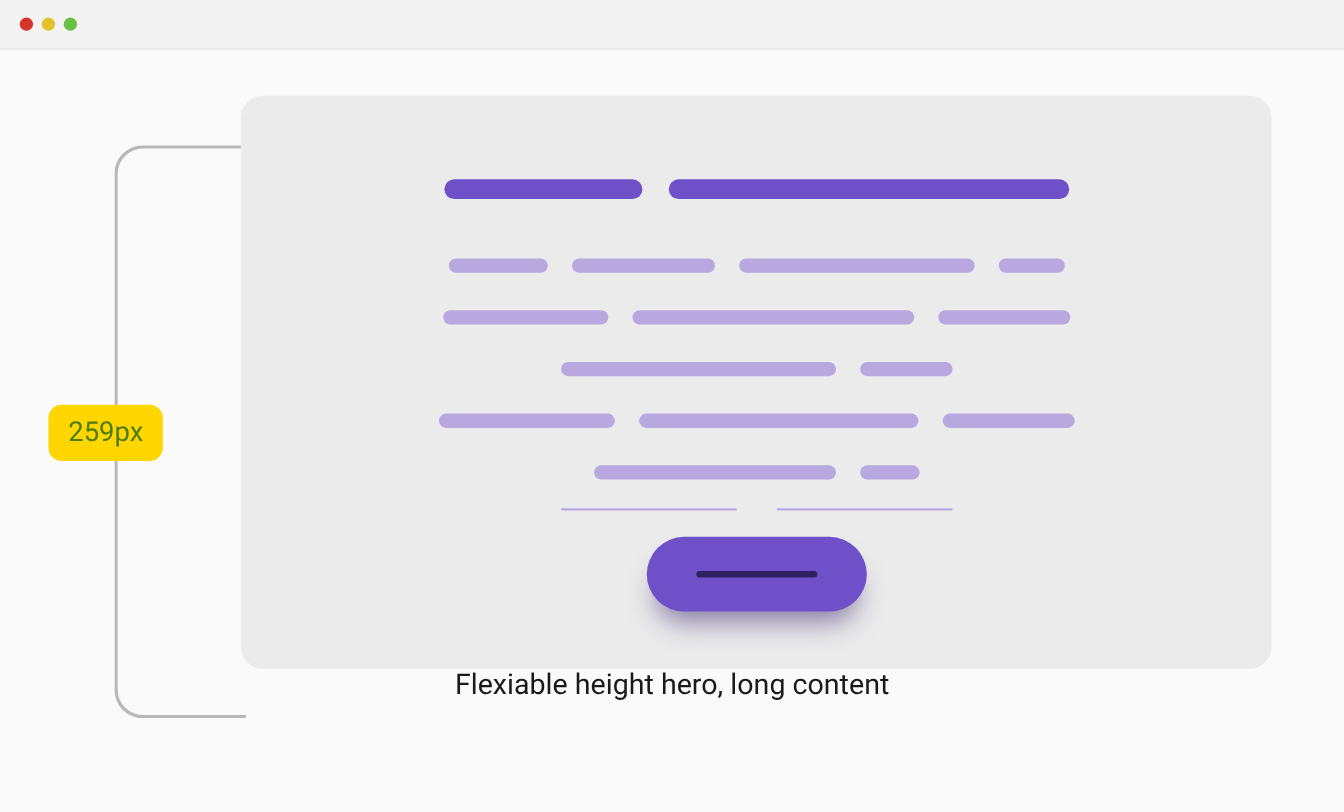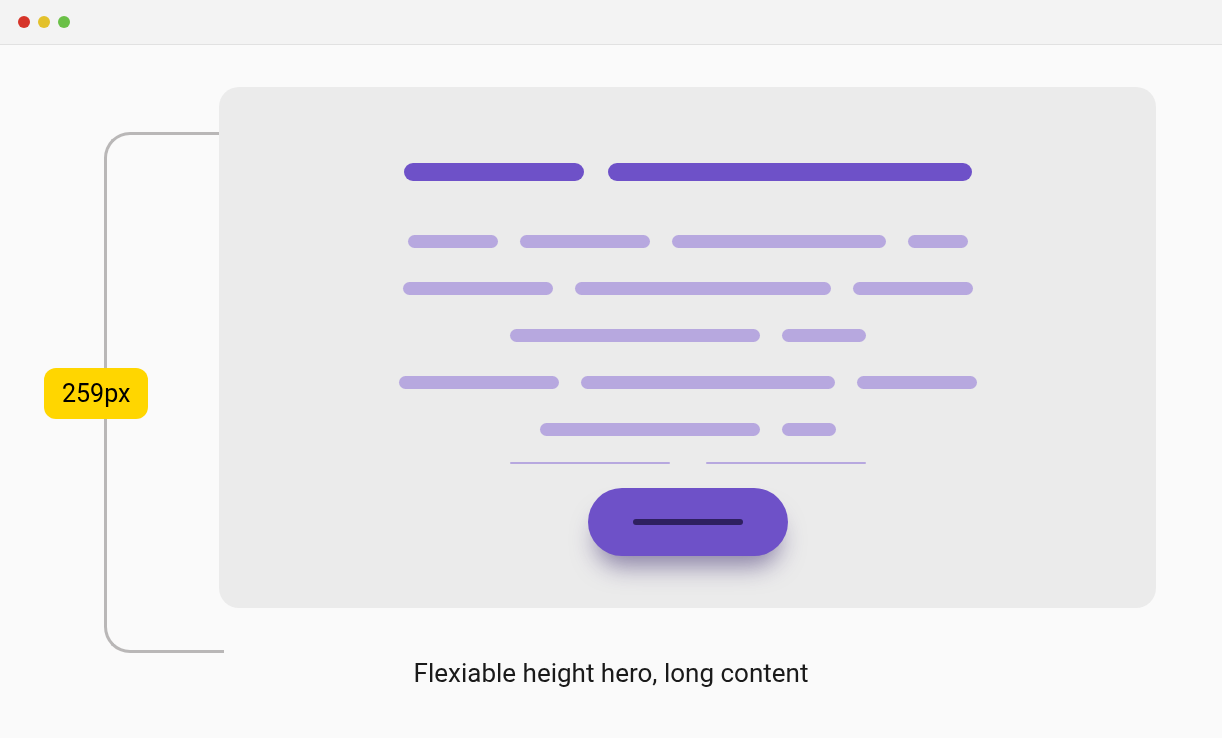--- a/index.html
+++ b/index.html
@@ -55,21 +55,21 @@
       border-top-left-radius: 26px;
       border-bottom-left-radius: 26px;
     }
 
     
     .height-badge {
       position: absolute;
       left: 44px;
       top: 323px;
       background: #ffd600;
-      color: #000000;
+      color: #4d7c0f;
       font-size: 25px;
       font-weight: 400;
       padding: 11px 18px;
       border-radius: 12px;
       z-index: 5;
     }
 
     
     .hero-card {
       position: relative;
@@ -154,21 +154,20 @@
       height: 6px;
       background: #2f2060;
       border-radius: 3px;
     }
 
     
     .caption {
       text-align: center;
       font-size: 26px;
       color: #1a1a1a;
-      margin-top: 50px;
       font-weight: 400;
     }
   </style>
 </head>
 <body>
 
 <div class="titlebar">
   <div class="traffic-dot traffic-red"></div>
   <div class="traffic-dot traffic-yellow"></div>
   <div class="traffic-dot traffic-green"></div>

